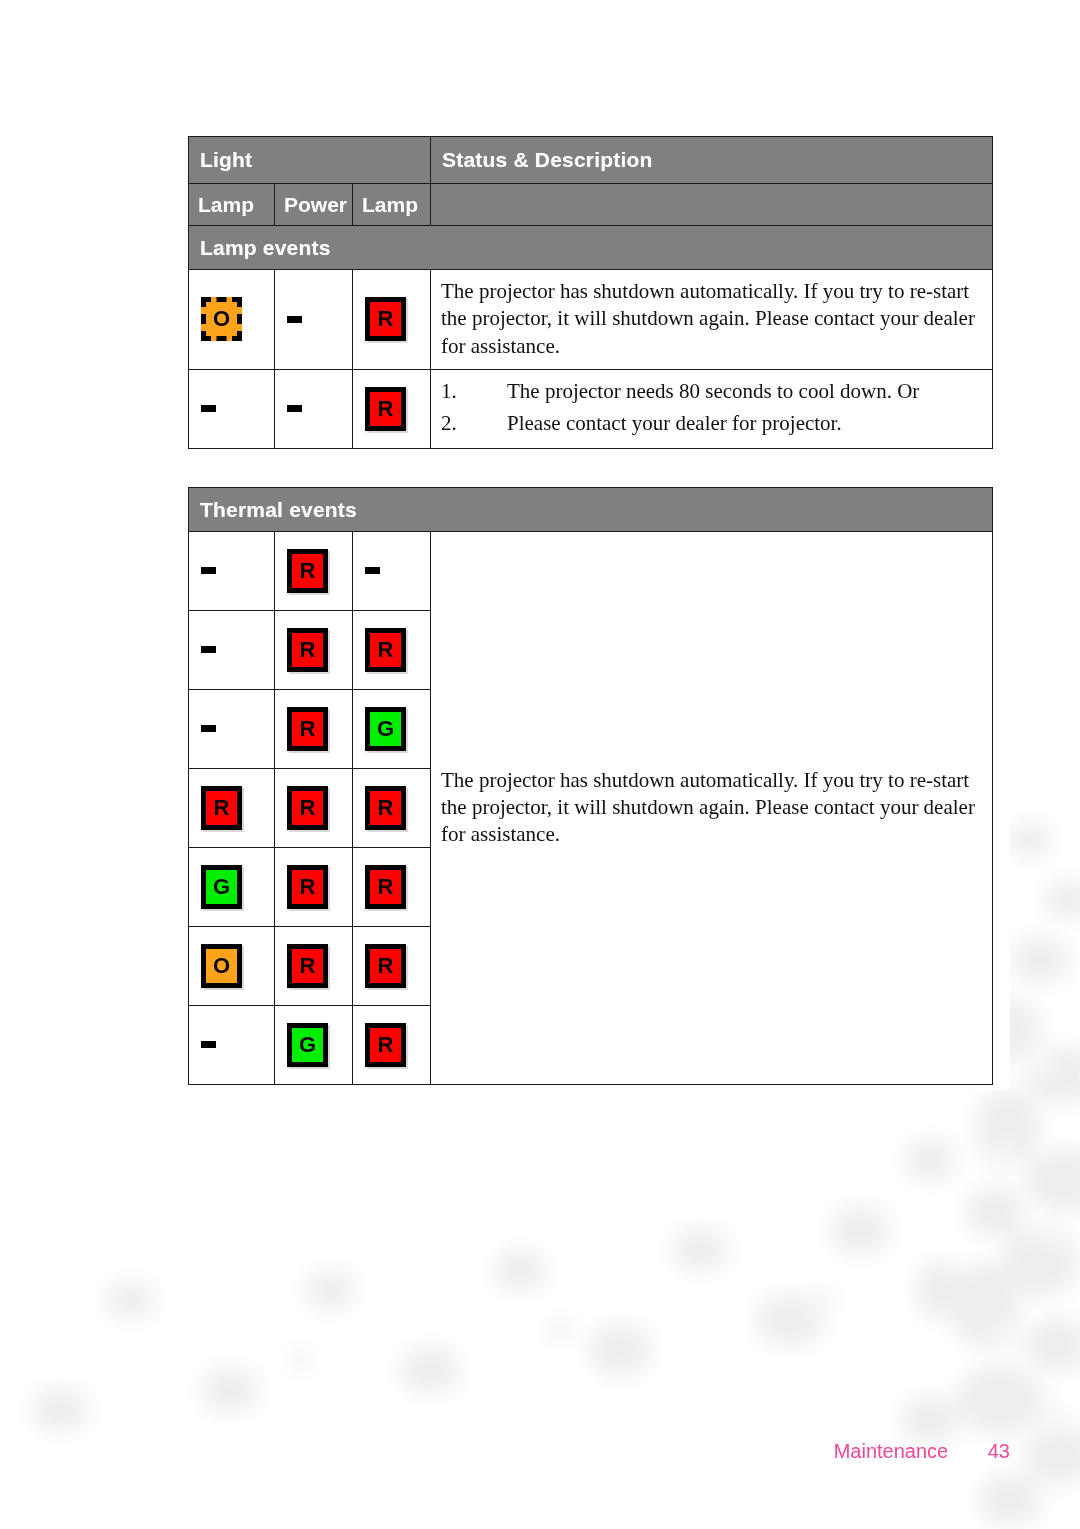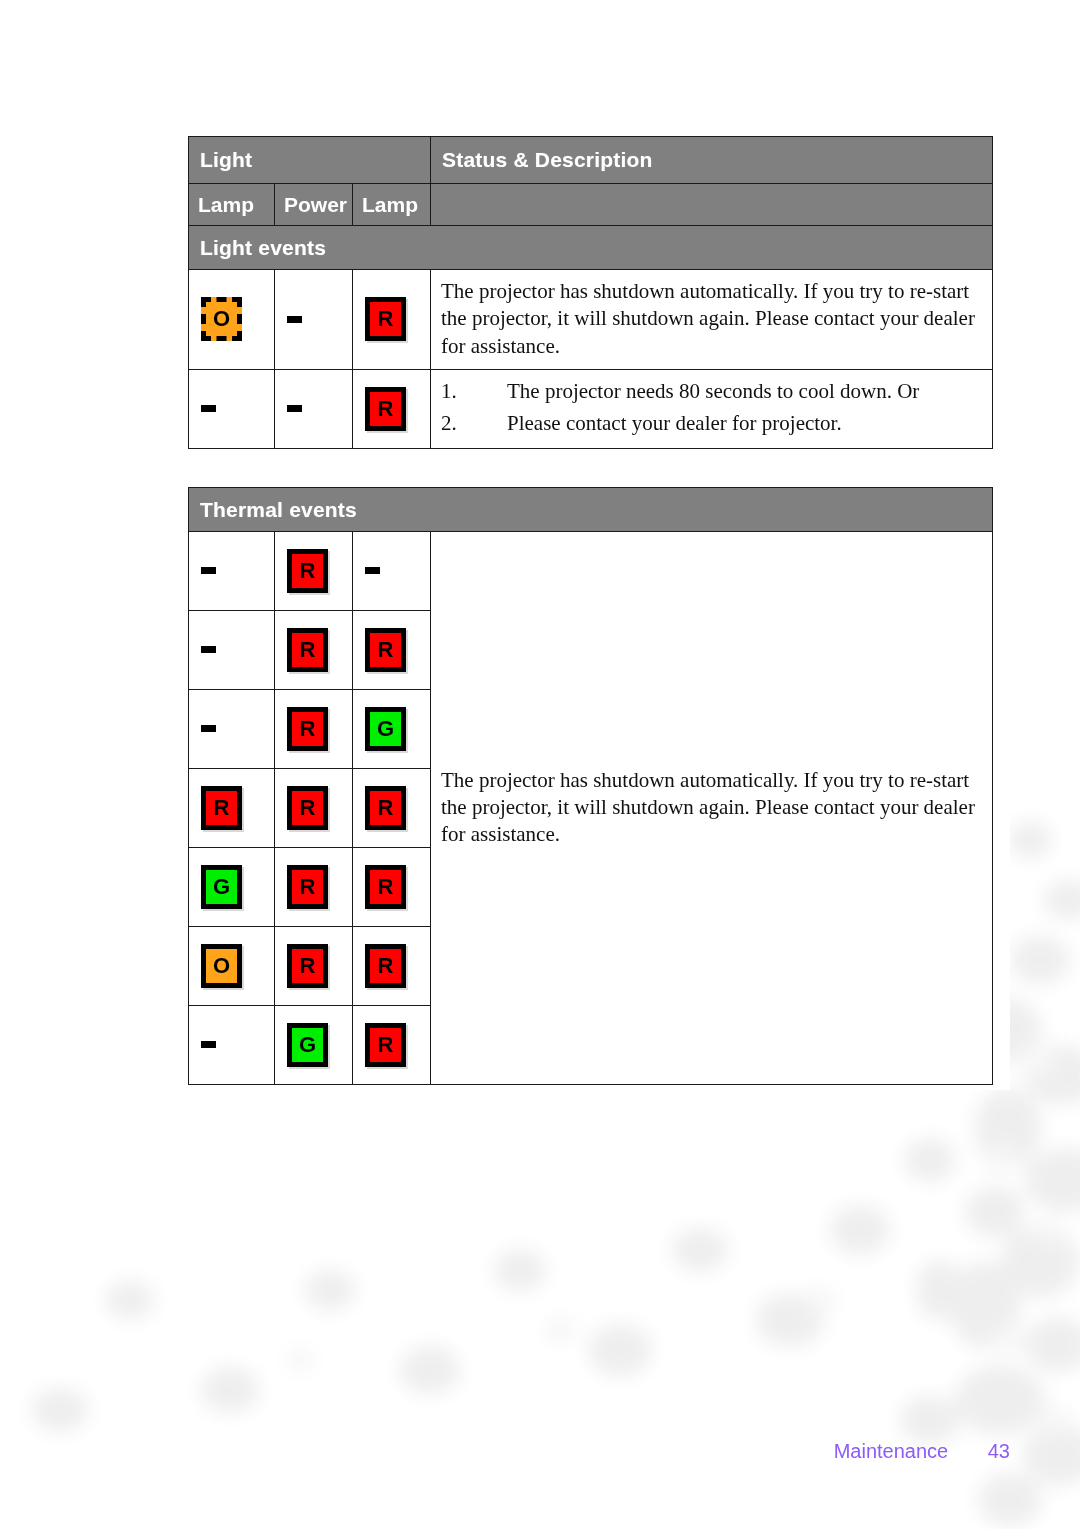--- a/index.html
+++ b/index.html
@@ -148,21 +148,21 @@
 
   
   #footer {
     position: absolute;
     left: 0;
     top: 1440px;
     width: 1010px;
     text-align: right;
     font-family: "Liberation Sans", sans-serif;
     font-size: 20px;
-    color: #8b5cf6;
+    color: #ec4899;
     z-index: 3;
   }
   #footer .pg { display: inline-block; margin-left: 34px; }
 </style>
 </head>
 <body>
 
 <svg id="bg-texture" viewBox="0 0 1080 1529" preserveAspectRatio="none">
   <defs>
     <filter id="blob" x="-20%" y="-20%" width="140%" height="140%">
@@ -231,21 +231,21 @@
         <td class="hdr" colspan="3">Light</td>
         <td class="hdr">Status &amp; Description</td>
       </tr>
       <tr class="hdr-sub-row">
         <td class="hdr-sub">Lamp</td>
         <td class="hdr-sub">Power</td>
         <td class="hdr-sub">Lamp</td>
         <td class="hdr-blank"></td>
       </tr>
       <tr class="hdr-band">
-        <td class="hdr" colspan="4">Light events</td>
+        <td class="hdr" colspan="4">Lamp events</td>
       </tr>
 
       <tr>
         <td class="led-cell">
           <span class="led orange blink">O</span>
         </td>
         <td class="led-cell">
           <span class="led-off"></span>
         </td>
         <td class="led-cell">

